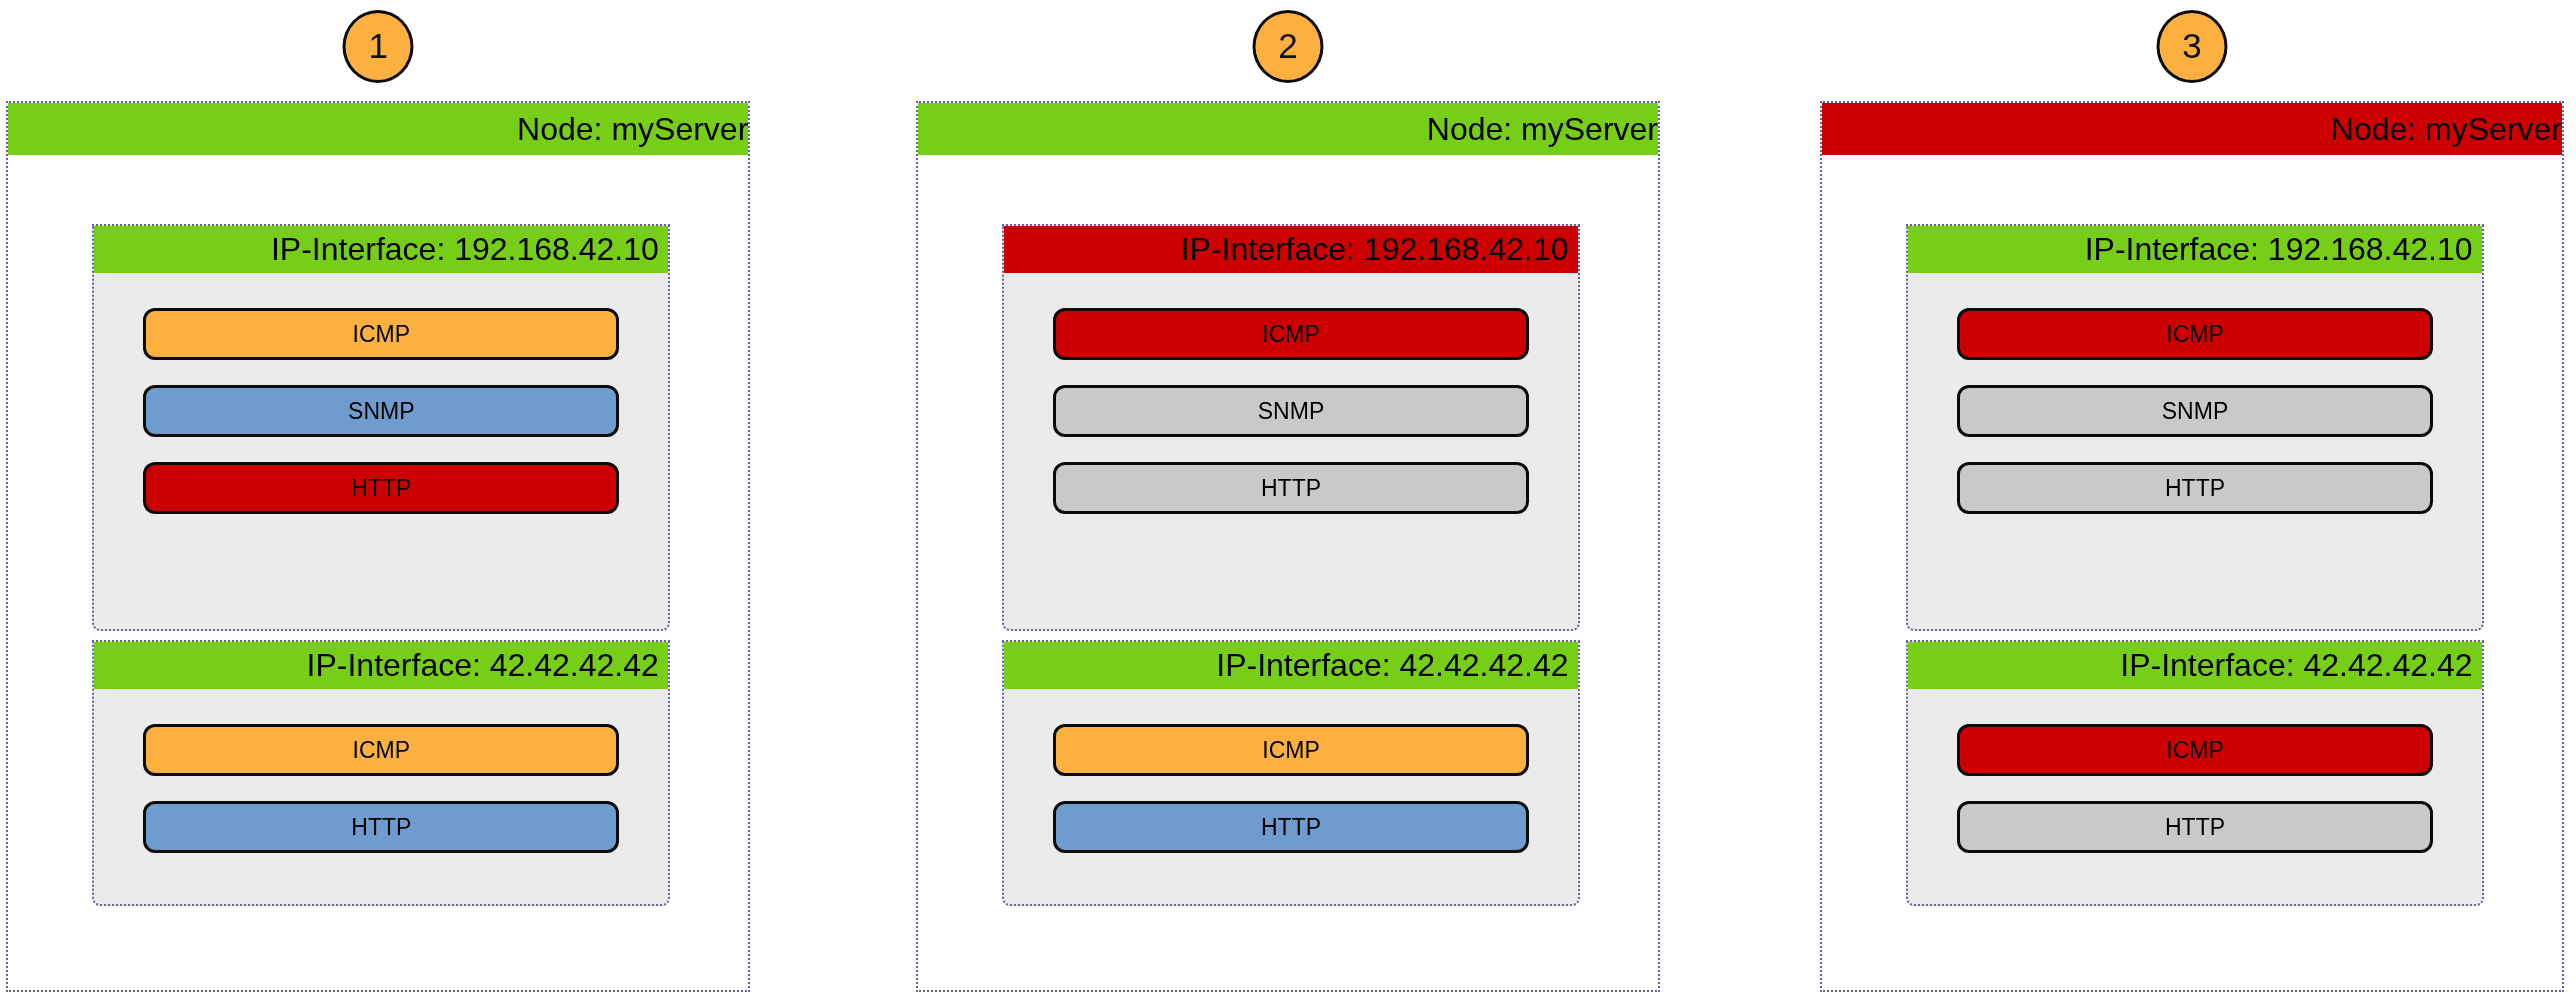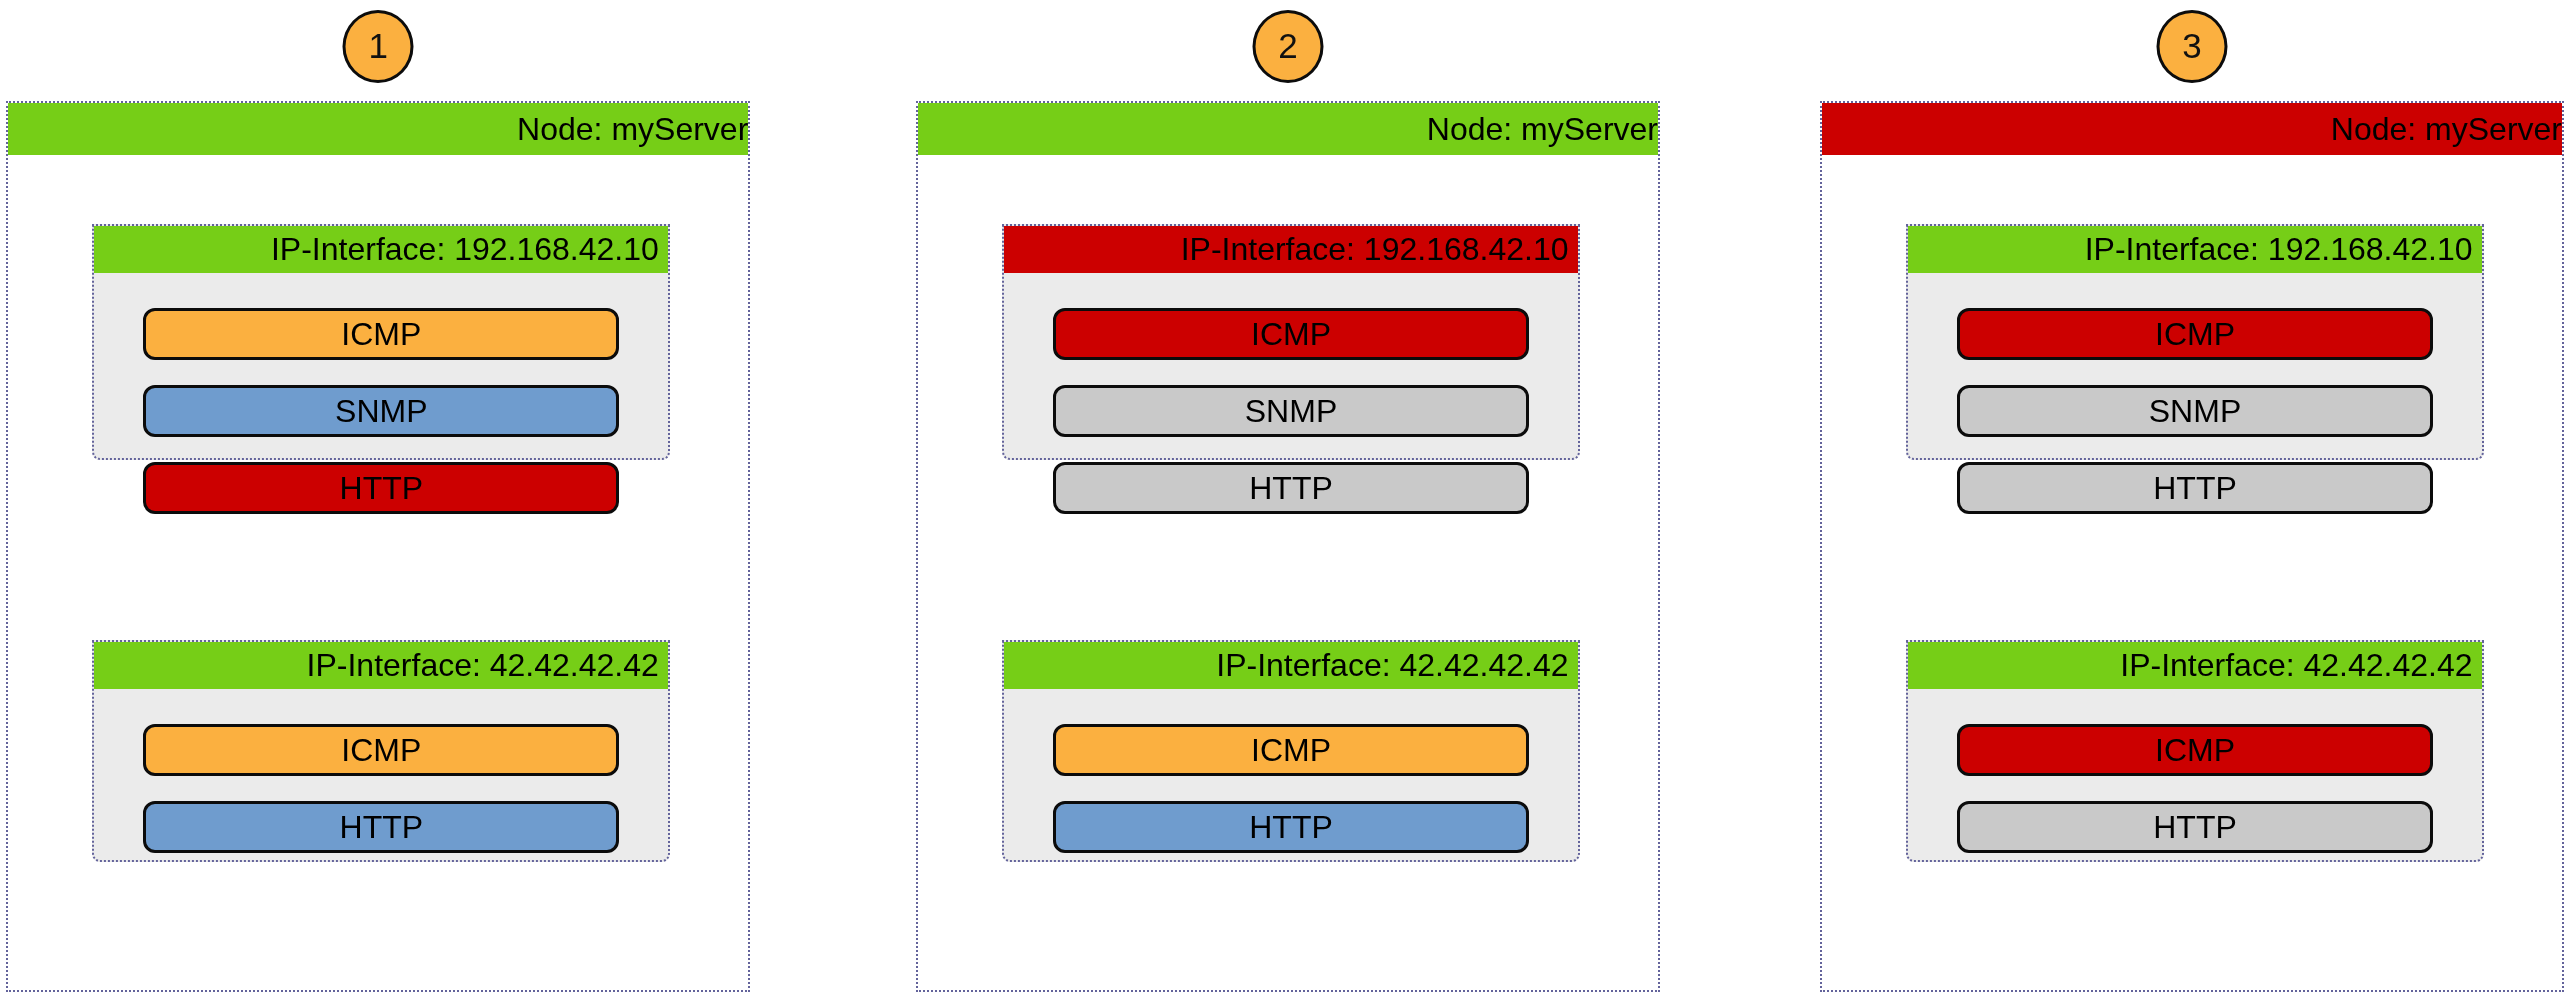--- a/index.html
+++ b/index.html
@@ -26,32 +26,32 @@
   .node-header {
     height:52px; line-height:52px; text-align:right; padding-right:0;
     font-size:32px; white-space:nowrap; overflow:hidden;
   }
 
   .iface {
     position:absolute; left:84px; width:578px;
     border:2.4px dotted var(--dot); background:var(--panelbody);
     border-radius:0 0 8px 8px;
   }
-  .iface-0 { top:121px; height:236px; }
-  .iface-1 { top:537px; height:222px; }
+  .iface-0 { top:121px; height:407px; }
+  .iface-1 { top:537px; height:266px; }
   .iface-header {
     height:47px; line-height:47px; text-align:right; padding-right:9.5px;
     font-size:32px; white-space:nowrap; overflow:hidden;
   }
 
   .svc {
     height:52px; margin:25px 49px 0;
     border:3.2px solid #0b0b0b; border-radius:12px;
     display:flex; align-items:center; justify-content:center;
-    font-size:32px;
+    font-size:23px;
   }
   .iface-header + .svc { margin-top:35px; }
 
   .status-green  { background:var(--green); }
   .status-red    { background:var(--red); }
   .status-orange { background:var(--orange); }
   .status-blue   { background:var(--blue); }
   .status-gray   { background:var(--gray); }
 </style>
 </head>

